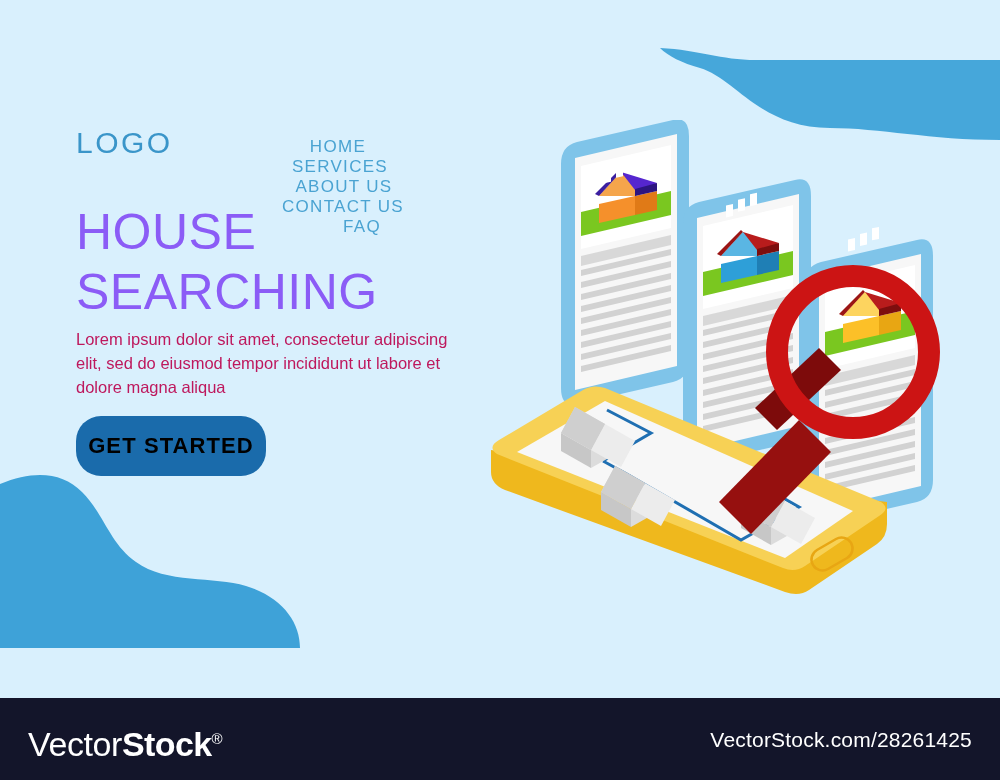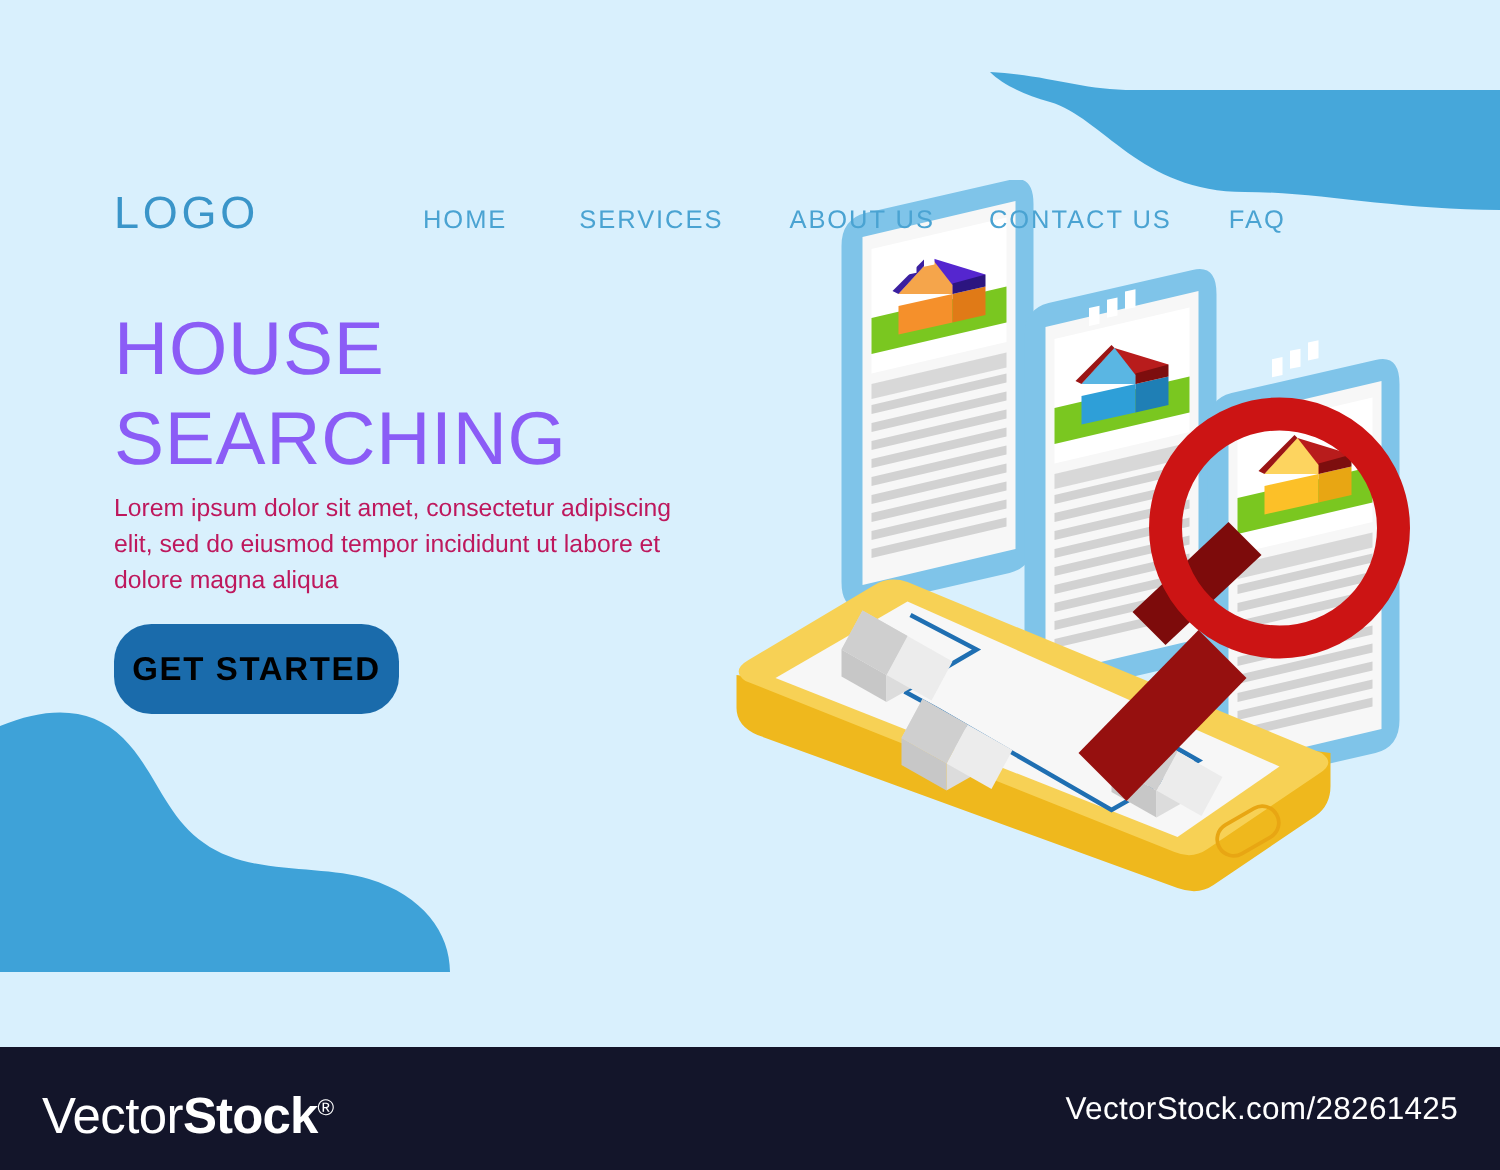--- a/index.html
+++ b/index.html
@@ -26,21 +26,21 @@
   }
   .logo{
     position:absolute;left:76px;top:92px;
     font-size:30px;letter-spacing:2.5px;
     color:#3a95c9;font-weight:400;
     font-family:"Liberation Sans", sans-serif;
     line-height:1;
   }
   .nav-list{
     position:absolute;left:282px;top:101px;
-    display:flex;align-items:center;
+    display:flex;align-items:center;flex-direction:column;
   }
   .nav-item{
     font-size:17px;letter-spacing:1.3px;
     color:#4aa3d2;font-weight:400;
     white-space:nowrap;cursor:pointer;
   }
   .nav-gap-1{margin-right:48px;}
   .nav-gap-2{margin-right:44px;}
   .nav-gap-3{margin-right:36px;}
   .nav-gap-4{margin-right:38px;}

